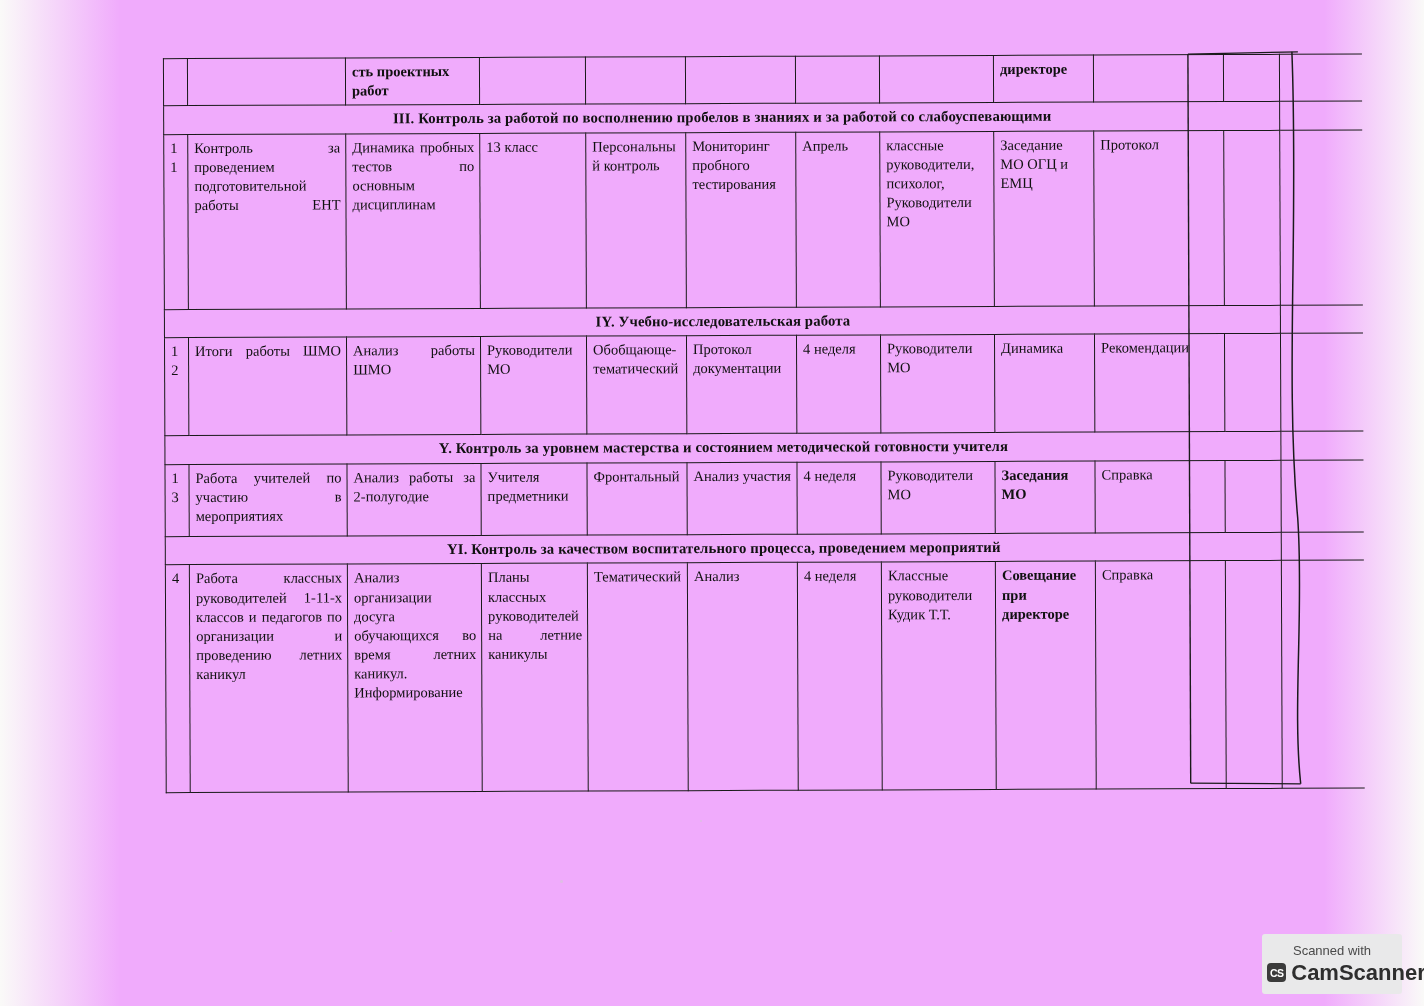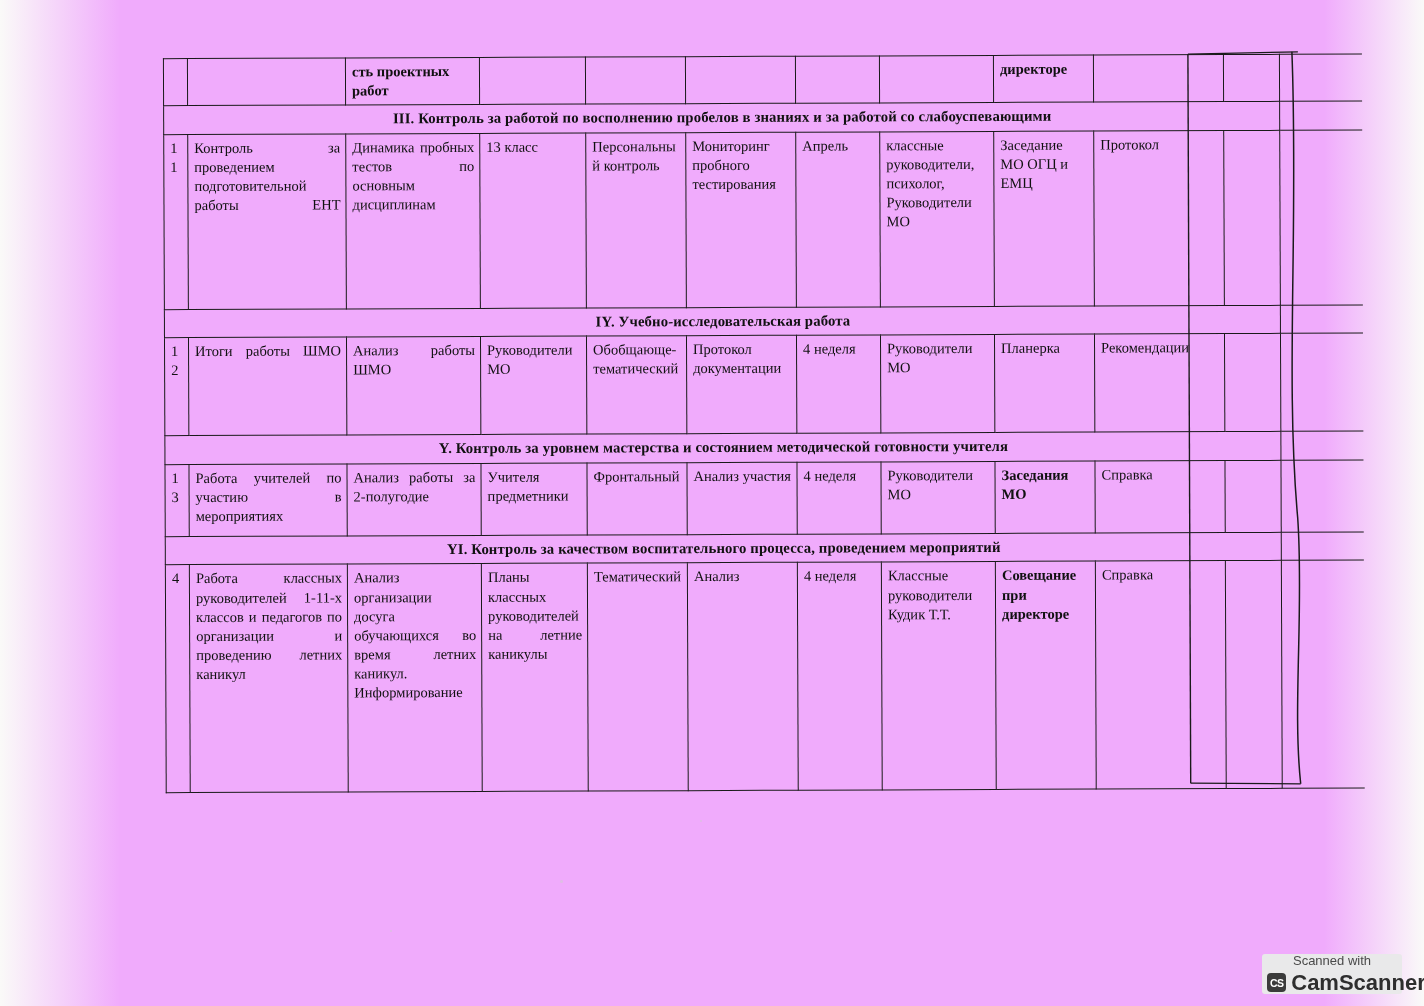--- a/index.html
+++ b/index.html
@@ -80,21 +80,21 @@
   .skew-wrap {
     transform: rotate(-0.22deg);
     transform-origin: 200px 80px;
   }
 
   .camscanner {
     position: absolute;
     right: 22px;
     bottom: 12px;
     width: 140px;
-    height: 40px;
+    height: 60px;
     background: #e9e9ea;
     border-radius: 3px;
     display: flex;
     flex-direction: column;
     align-items: center;
     justify-content: center;
     font-family: "Liberation Sans", sans-serif;
     color: #3d3d3d;
   }
   .camscanner .cs-top {
@@ -201,21 +201,21 @@
 
         <tr style="height:98px">
           <td class="num">12</td>
           <td class="justify">Итоги работы ШМО</td>
           <td class="justify">Анализ работы ШМО</td>
           <td>Руководители МО</td>
           <td>Обобщающе-тематический</td>
           <td>Протокол документации</td>
           <td>4 неделя</td>
           <td>Руководители МО</td>
-          <td>Планерка</td>
+          <td>Динамика</td>
           <td>Рекомендации</td>
           <td></td>
           <td style="border-right:none"></td>
         </tr>
 
         <tr class="sec-row">
           <td colspan="11">Y. Контроль за уровнем мастерства и состоянием методической готовности учителя</td>
           <td style="border-right:none"></td>
         </tr>
 

